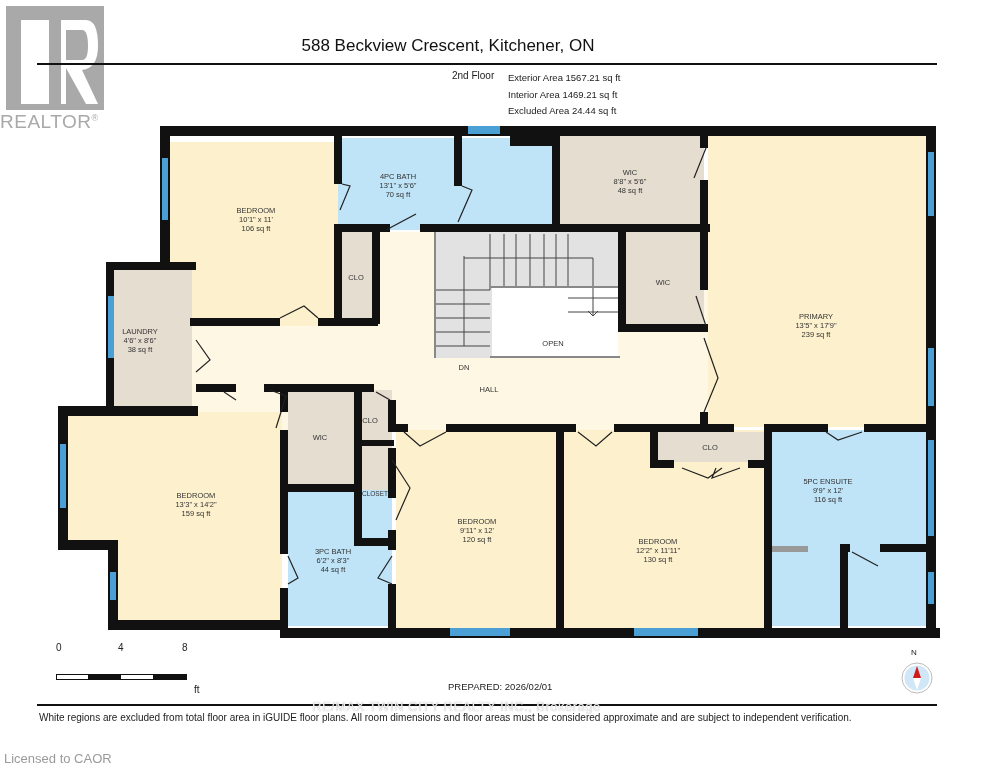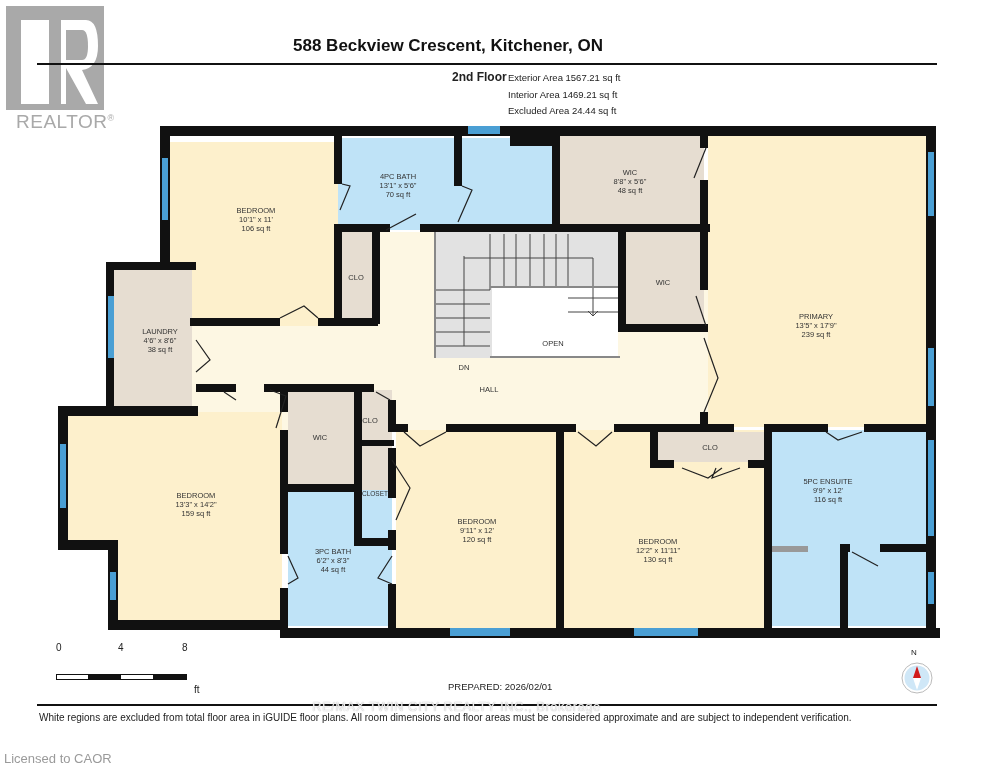--- a/index.html
+++ b/index.html
@@ -1,23 +1,23 @@
 <!DOCTYPE html>
 <html><head>
 <meta charset="utf-8">
 <style>
   html, body { margin:0; padding:0; background:#ffffff; }
   body { width:995px; height:768px; position:relative; overflow:hidden; font-family:"Liberation Sans", sans-serif; color:#222; }
   .abs { position:absolute; }
   .realtor-logo { left:6px; top:6px; width:98px; height:104px; }
-  .realtor-word { left:16px; top:111px; font-size:19px; color:#a9a9a9; letter-spacing:0.5px; font-family:"Liberation Sans", sans-serif; }
+  .realtor-word { left:0; top:111px; font-size:19px; color:#a9a9a9; letter-spacing:0.5px; font-family:"Liberation Sans", sans-serif; }
   .realtor-word sup { font-size:9px; vertical-align:top; position:relative; top:2px; }
-  .title { left:0; width:836px; top:36px; text-align:center; font-size:17px; font-weight:bold; color:#111; padding-left:60px; box-sizing:border-box; }
+  .title { left:0; width:836px; top:36px; text-align:center; font-size:17px; font-weight:normal; color:#111; padding-left:60px; box-sizing:border-box; }
   .title-rule { left:37px; top:63px; width:900px; height:2px; background:#111; }
-  .floor-label { left:452px; top:70px; font-size:12px; font-weight:bold; }
+  .floor-label { left:452px; top:70px; font-size:10px; font-weight:normal; }
   .area-lines { left:508px; top:70px; font-size:9.5px; line-height:16.5px; }
   .plan { left:0; top:0; width:995px; height:768px; }
   .room-label { position:absolute; text-align:center; font-size:7.5px; line-height:9px; color:#333; transform:translate(-50%,-50%); white-space:nowrap; }
   .scale { left:56px; top:672px; }
   .scale-nums { left:56px; top:642px; width:140px; height:14px; font-size:10px; }
   .scale-nums span { position:absolute; }
   .prepared { left:448px; top:681px; font-size:9.5px; }
   .bottom-rule { left:37px; top:704px; width:900px; height:2px; background:#111; }
   .watermark { left:312px; top:699px; font-size:13px; color:rgba(255,255,255,0.85); letter-spacing:0.5px; text-shadow:0 0 1px #999; font-family:"Liberation Sans", sans-serif; }
   .disclaimer { left:39px; top:712px; font-size:10px; color:#222;text-align:right; }
@@ -218,21 +218,21 @@
 <div class="room-label" style="left:630px;top:181px;">
   <div>WIC</div>
   <div>8'8" x 5'6"</div>
   <div>48 sq ft</div>
 </div>
 <div class="room-label" style="left:816px;top:281px;margin-top:44px;">
   <div>PRIMARY</div>
   <div>13'5" x 17'9"</div>
   <div>239 sq ft</div>
 </div>
-<div class="room-label" style="left:160px;top:340px;">
+<div class="room-label" style="left:140px;top:340px;">
   <div>LAUNDRY</div>
   <div>4'6" x 8'6"</div>
   <div>38 sq ft</div>
 </div>
 <div class="room-label" style="left:196px;top:504px;">
   <div>BEDROOM</div>
   <div>13'3" x 14'2"</div>
   <div>159 sq ft</div>
 </div>
 <div class="room-label" style="left:333px;top:560px;">

